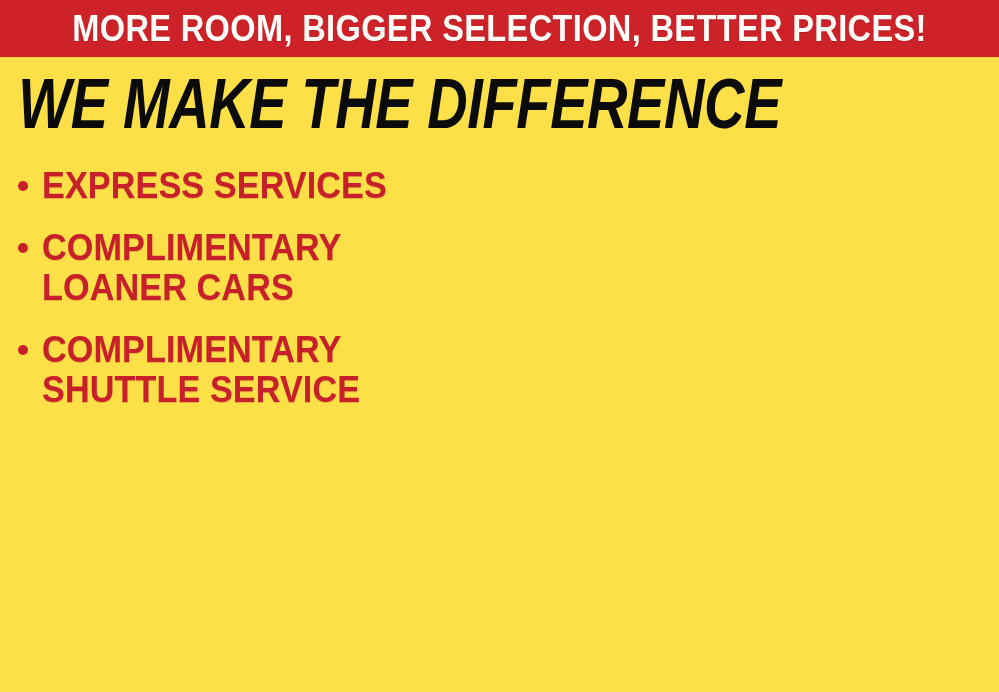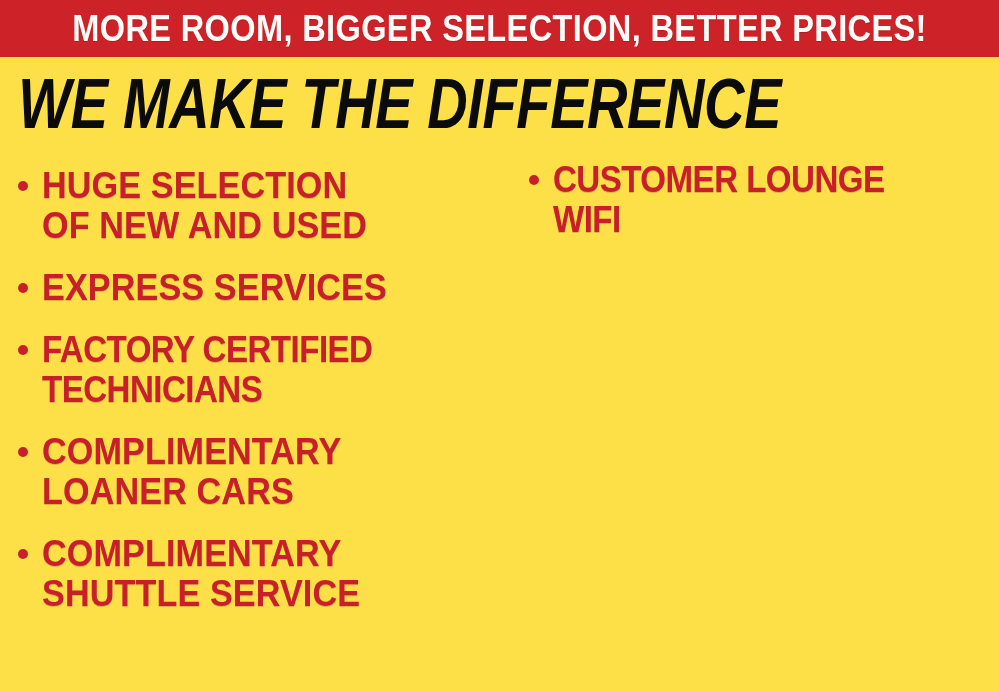--- a/index.html
+++ b/index.html
@@ -142,60 +142,45 @@
   </div>
 
   <div class="headline-wrap">
     <div class="headline">WE MAKE THE DIFFERENCE</div>
   </div>
 
   <div class="columns">
 
     <div class="col col-left">
 
-      <div class="bullet-item">
-        <span class="bullet-dot"></span>
-        <span class="bullet-text">HUGE SELECTION
-OF NEW AND USED</span>
-      </div>
 
       <div class="bullet-item">
         <span class="bullet-dot"></span>
         <span class="bullet-text">EXPRESS SERVICES</span>
       </div>
 
-      <div class="bullet-item">
-        <span class="bullet-dot"></span>
-        <span class="bullet-text tight">FACTORY CERTIFIED
-TECHNICIANS</span>
-      </div>
 
       <div class="bullet-item">
         <span class="bullet-dot"></span>
         <span class="bullet-text">COMPLIMENTARY
 LOANER CARS</span>
       </div>
 
       <div class="bullet-item">
         <span class="bullet-dot"></span>
         <span class="bullet-text">COMPLIMENTARY
 SHUTTLE SERVICE</span>
       </div>
 
     </div>
 
     <div class="col col-right">
 
 
 
-      <div class="bullet-item">
-        <span class="bullet-dot"></span>
-        <span class="bullet-text tight">CUSTOMER LOUNGE
-WIFI</span>
-      </div>
 
 
 
 
     </div>
 
   </div>
 
 </div>
 

